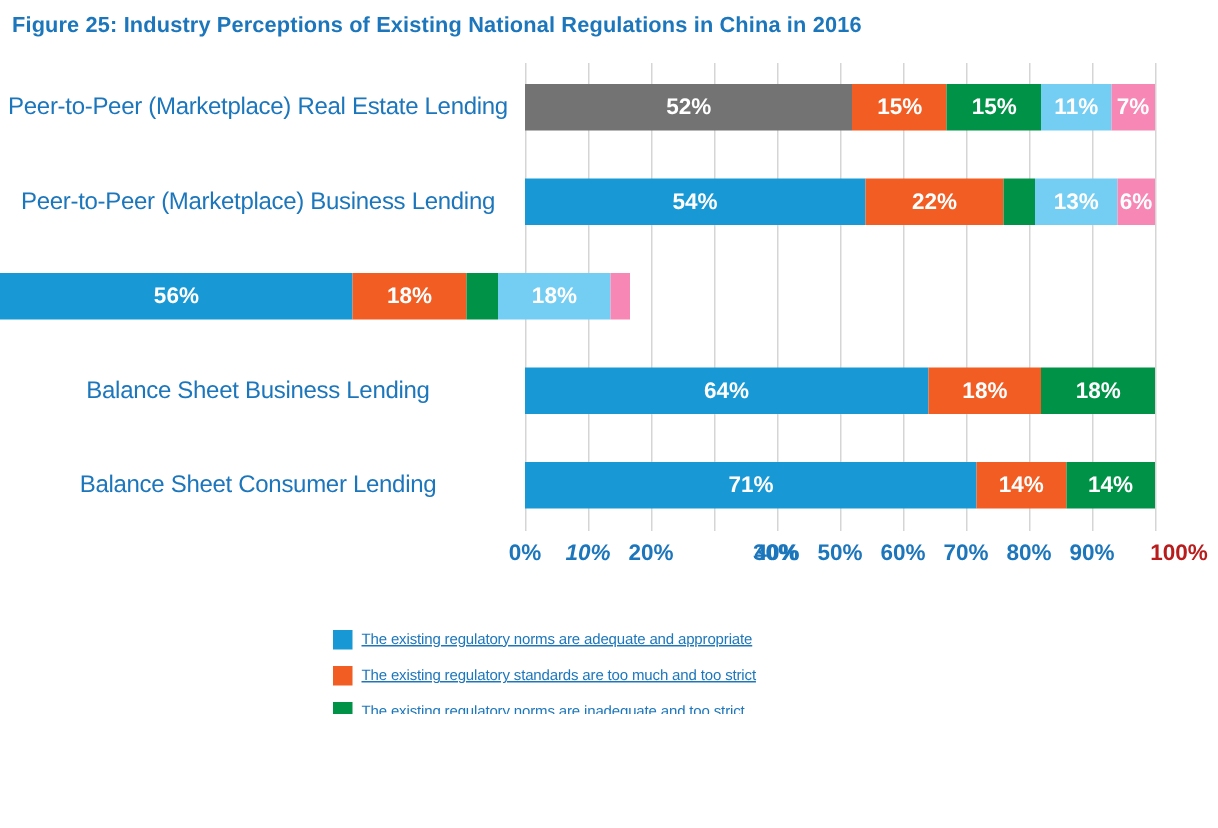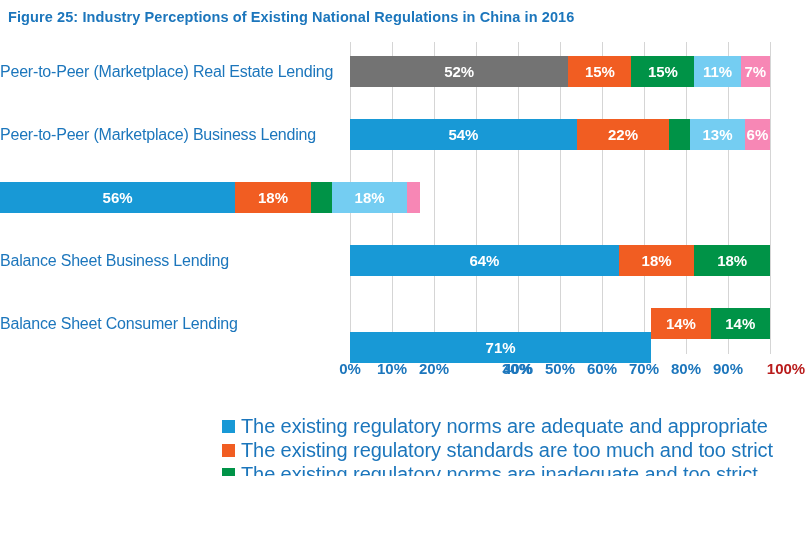--- a/index.html
+++ b/index.html
@@ -11,39 +11,39 @@
     position:absolute;top:9px;left:8px;
     font-size:14.5px;font-weight:700;letter-spacing:.1px;
   }
   
   #plot-grid{position:absolute;left:350px;top:42px;width:421px;height:312px;}
   .gridline{position:absolute;top:0;width:1px;height:100%;}
   
   #rows{position:absolute;left:0;top:40px;width:771px;}
   .bar-row{display:flex;height:63px;align-items:center;}
   .row-label{
-    width:344px;padding-right:6px;text-align:left;
+    width:344px;padding-right:6px;text-align:center;
     font-size:16px;font-weight:400;letter-spacing:-0.2px;line-height:1.1;
   }
   .bar-track{position:relative;width:420px;height:31px;display:flex;}
   .bar-segment{
     height:100%;display:flex;align-items:center;justify-content:center;
     color:#fff;font-size:15px;font-weight:600;white-space:nowrap;overflow:hidden;
   }
   
   #x-axis{position:absolute;left:350px;top:360px;width:421px;height:18px;}
   .x-tick{
     position:absolute;top:0;transform:translateX(-50%);
     font-size:15px;font-weight:600;
   }
   
   #legend{position:absolute;left:222px;top:414px;}
   .legend-item{display:flex;align-items:center;height:24.3px;}
   .legend-swatch{width:13px;height:13px;margin-right:6px;flex:0 0 13px;}
-  .legend-label{font-size:20px;letter-spacing:-0.1px;white-space:nowrap;}
+  .legend-label{font-size:10px;letter-spacing:-0.1px;white-space:nowrap;text-decoration:underline;}
   
   #watermark{
     position:absolute;right:2px;top:481px;width:186px;text-align:center;
     pointer-events:none;z-index:5;margin-top:32px;
   }
   #watermark-cn{
     font-size:42px;font-weight:700;line-height:1.1;letter-spacing:1px;
     color:rgba(183,183,183,0.55);
   }
   #watermark-url{
@@ -105,30 +105,30 @@
         <div class="row-label" style="color: rgb(28, 118, 188);">Balance Sheet Business Lending</div>
         <div class="bar-track">
           <div class="bar-segment" style="flex-grow: 64; flex-basis: 0px; background: rgb(24, 153, 214);">64%</div>
           <div class="bar-segment" style="flex-grow: 18; flex-basis: 0px; background: rgb(241, 93, 34);">18%</div>
           <div class="bar-segment" style="flex-grow: 18; flex-basis: 0px; background: rgb(0, 147, 71);">18%</div>
         </div>
       </div>
       <div class="bar-row">
         <div class="row-label" style="color: rgb(28, 118, 188);">Balance Sheet Consumer Lending</div>
         <div class="bar-track">
-          <div class="bar-segment" style="flex-grow: 71; flex-basis: 0px; background: rgb(24, 153, 214); margin-top: 24px;">71%</div>
+          <div class="bar-segment" style="flex-grow: 71; flex-basis: 0px; background: rgb(24, 153, 214);">71%</div>
           <div class="bar-segment" style="flex-grow: 14; flex-basis: 0px; background: rgb(241, 93, 34);">14%</div>
           <div class="bar-segment" style="flex-grow: 14; flex-basis: 0px; background: rgb(0, 147, 71);">14%</div>
         </div>
       </div>
     </div>
 
   <div id="x-axis">
       <div class="x-tick" style="left: 0px; color: rgb(28, 118, 188);">0%</div>
-      <div class="x-tick" style="left: 42px; color: rgb(28, 118, 188);">10%</div>
+      <div class="x-tick" style="left: 42px; color: rgb(28, 118, 188); font-style: italic;">10%</div>
       <div class="x-tick" style="left: 84px; color: rgb(28, 118, 188);">20%</div>
       <div class="x-tick" style="left: 126px; color: rgb(28, 118, 188); margin-left: 41px;">30%</div>
       <div class="x-tick" style="left: 168px; color: rgb(28, 118, 188);">40%</div>
       <div class="x-tick" style="left: 210px; color: rgb(28, 118, 188);">50%</div>
       <div class="x-tick" style="left: 252px; color: rgb(28, 118, 188);">60%</div>
       <div class="x-tick" style="left: 294px; color: rgb(28, 118, 188);">70%</div>
       <div class="x-tick" style="left: 336px; color: rgb(28, 118, 188);">80%</div>
       <div class="x-tick" style="left: 378px; color: rgb(28, 118, 188);">90%</div>
       <div class="x-tick" style="left: 436px; color: #b91c1c;">100%</div>
     </div>

